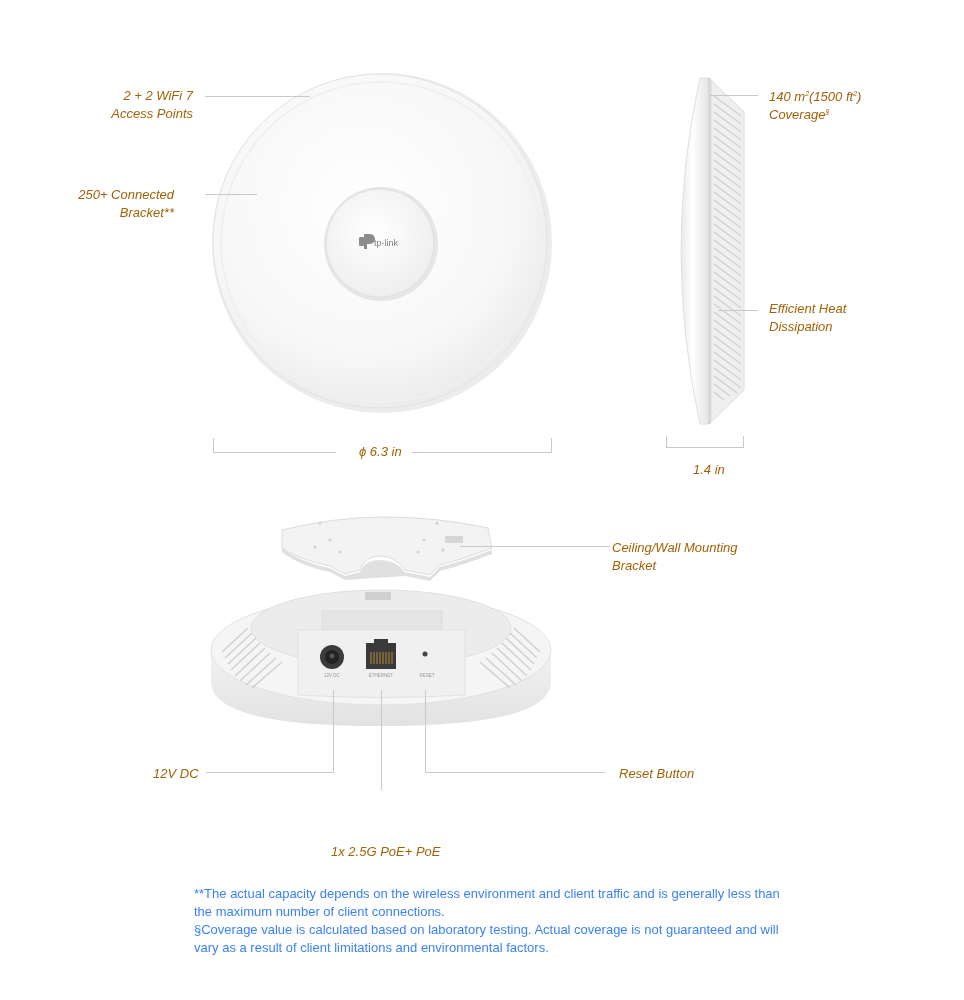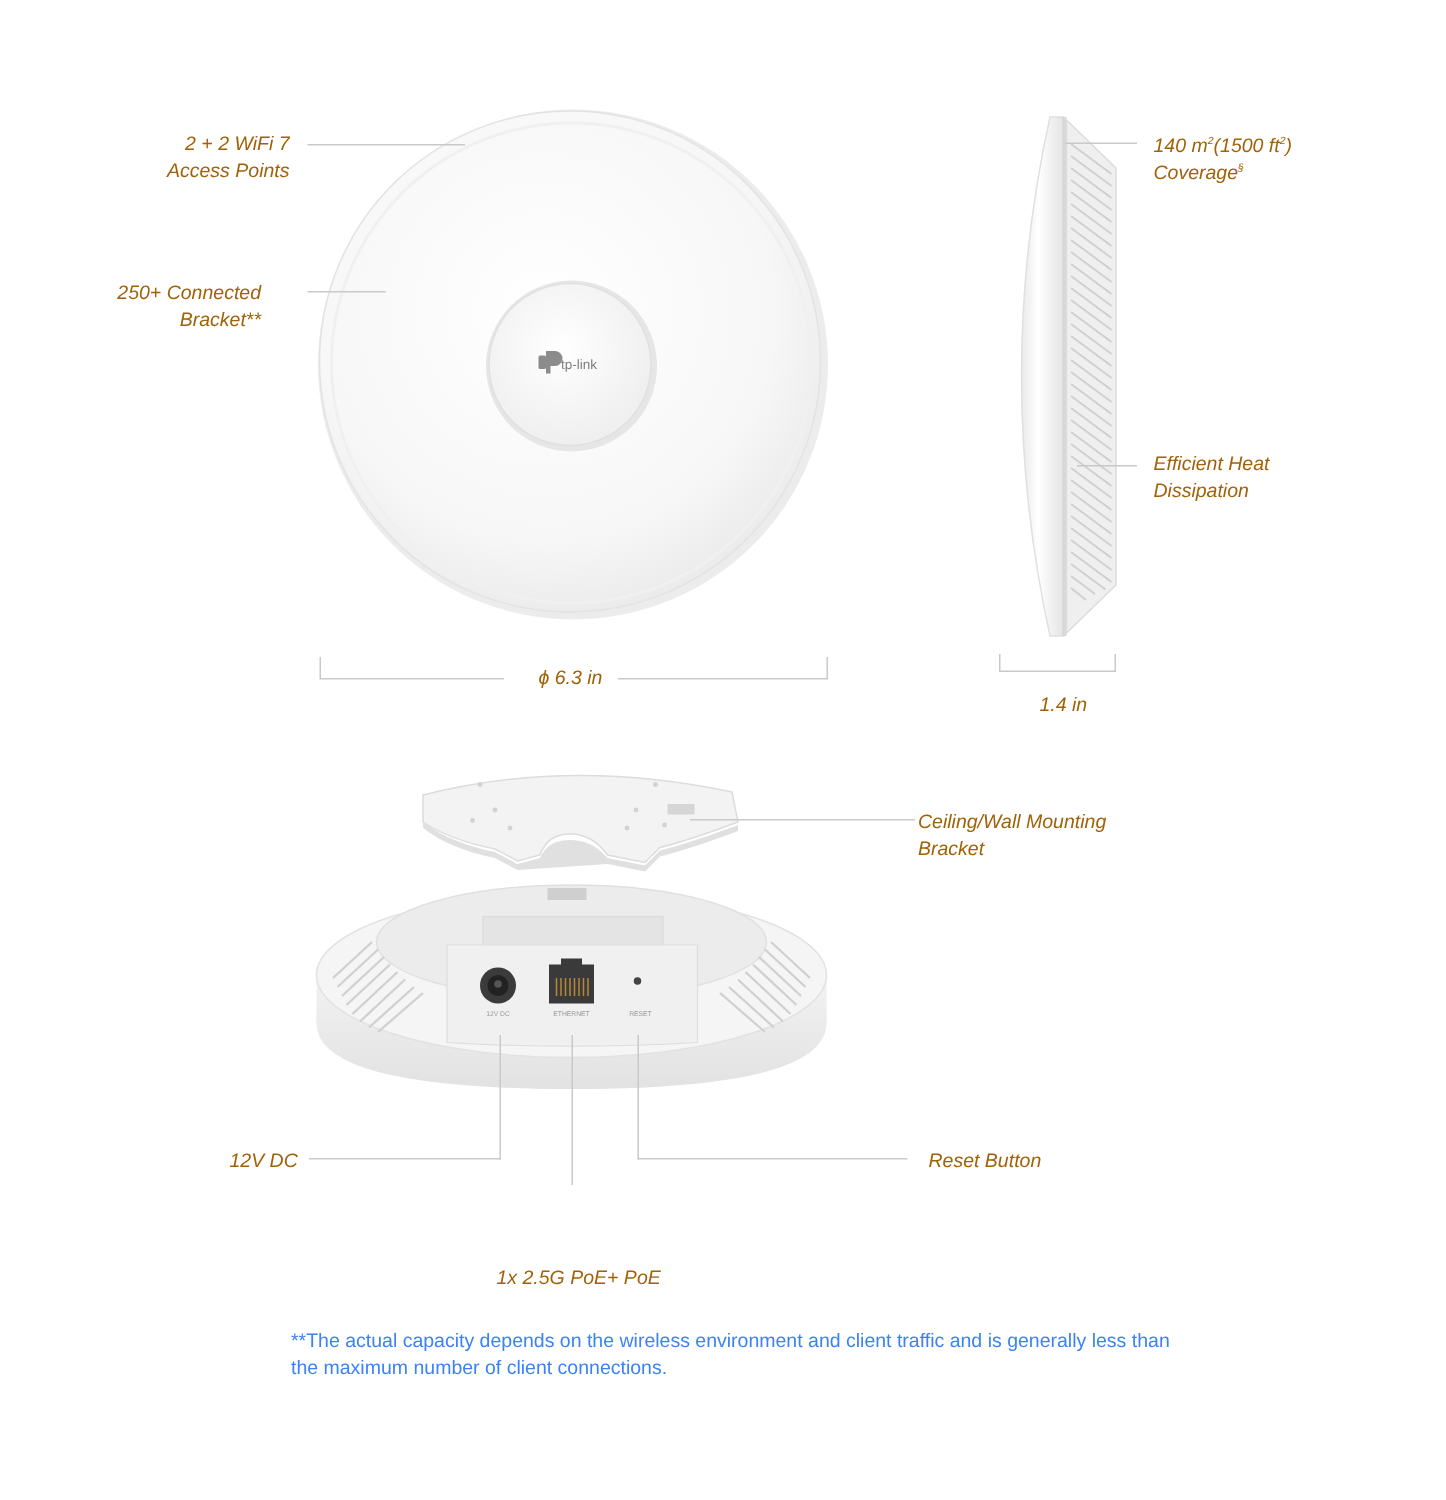--- a/index.html
+++ b/index.html
@@ -211,13 +211,14 @@
   <div>Ceiling/Wall Mounting</div>
   <div>Bracket</div>
 </div>
 
 <div class="lbl" style="left:153px;top:765px;">12V DC</div>
 <div class="lbl" style="left:331px;top:795px;margin-top:48px;">1x  2.5G PoE+ PoE</div>
 <div class="lbl" style="left:619px;top:765px;">Reset Button</div>
 
 <div class="footnote">
   <p>**The actual capacity depends on the wireless environment and client traffic and is generally less than the maximum number of client connections.</p>
+  <p>§Coverage value is calculated based on laboratory testing. Actual coverage is not guaranteed and will vary as a result of client limitations and environmental factors.</p>
 </div>
 
 </body></html>

